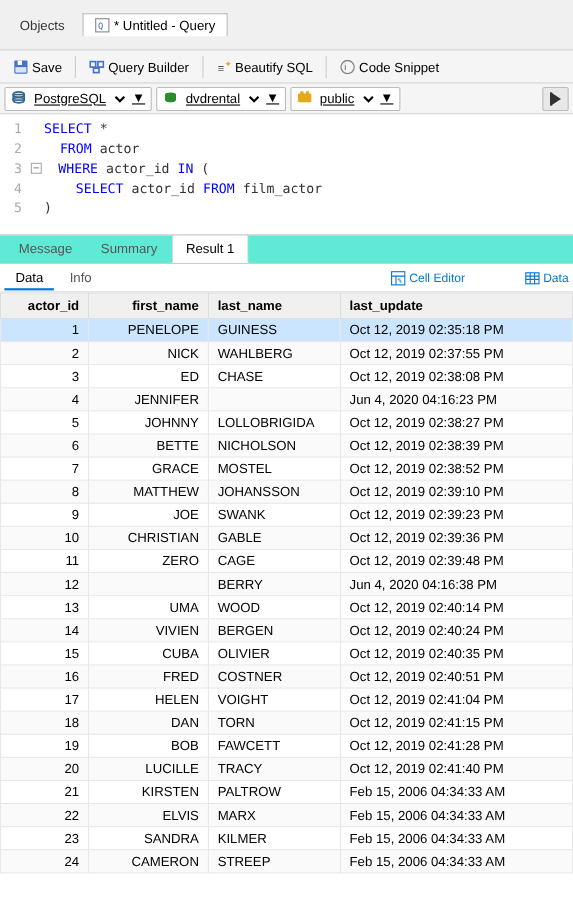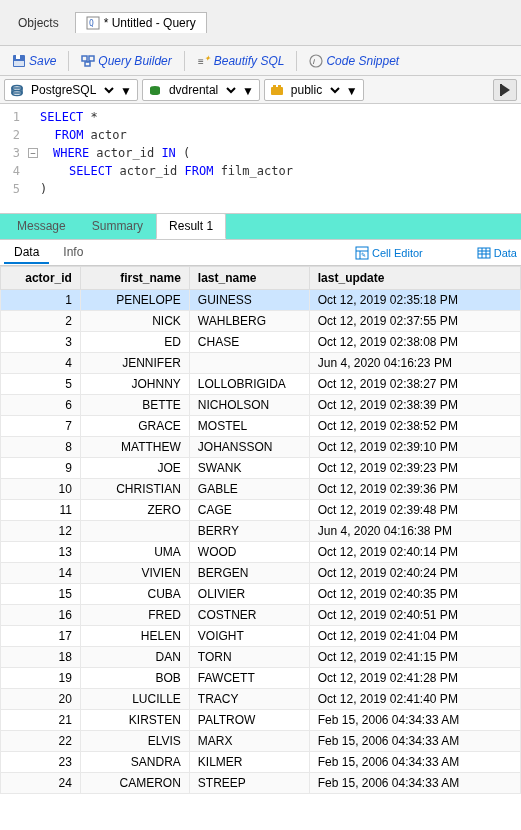--- a/index.html
+++ b/index.html
@@ -43,47 +43,47 @@
     }
     .toolbar-btn {
       display: flex;
       align-items: center;
       gap: 3px;
       padding: 3px 7px;
       border: 1px solid transparent;
       background: transparent;
       cursor: pointer;
       font-size: 12px;
-      color: #1d4ed8;
+      color: #000000;
       border-radius: 2px;
-      font-style: italic;
     }
     .toolbar-separator { width: 1px; height: 20px; background: #ccc; margin: 0 2px; }
 
     
     .conn-bar {
       background: #f5f5f5;
       border-bottom: 1px solid #ccc;
       display: flex;
       align-items: center;
       height: 28px;
       padding: 0 4px;
       gap: 4px;
     }
     .conn-select {
       display: flex;
-      align-items: flex-end;
+      align-items: flex-start;
       gap: 3px;
       border: 1px solid #bbb;
       background: white;
       padding: 2px 5px;
       cursor: pointer;
       font-size: 12px;
       border-radius: 2px;
       height: 22px;
+      text-decoration: underline;
     }
     .conn-select select {
       border: none;
       background: transparent;
       font-size: 12px;
       outline: none;
       cursor: pointer;
       padding-right: 4px;
     }
     .run-btn {

